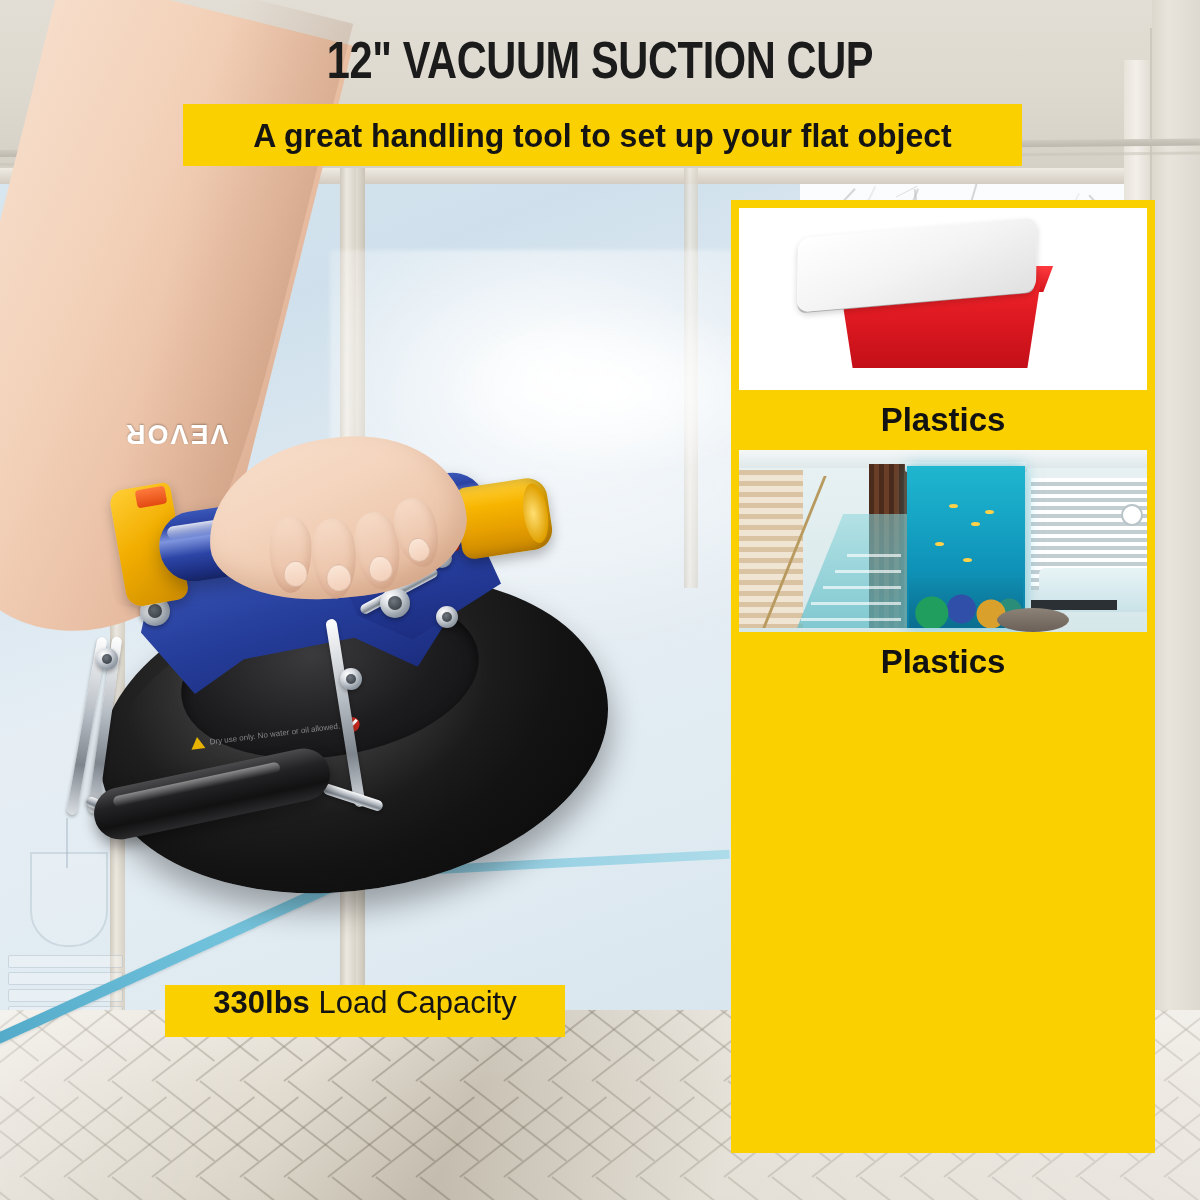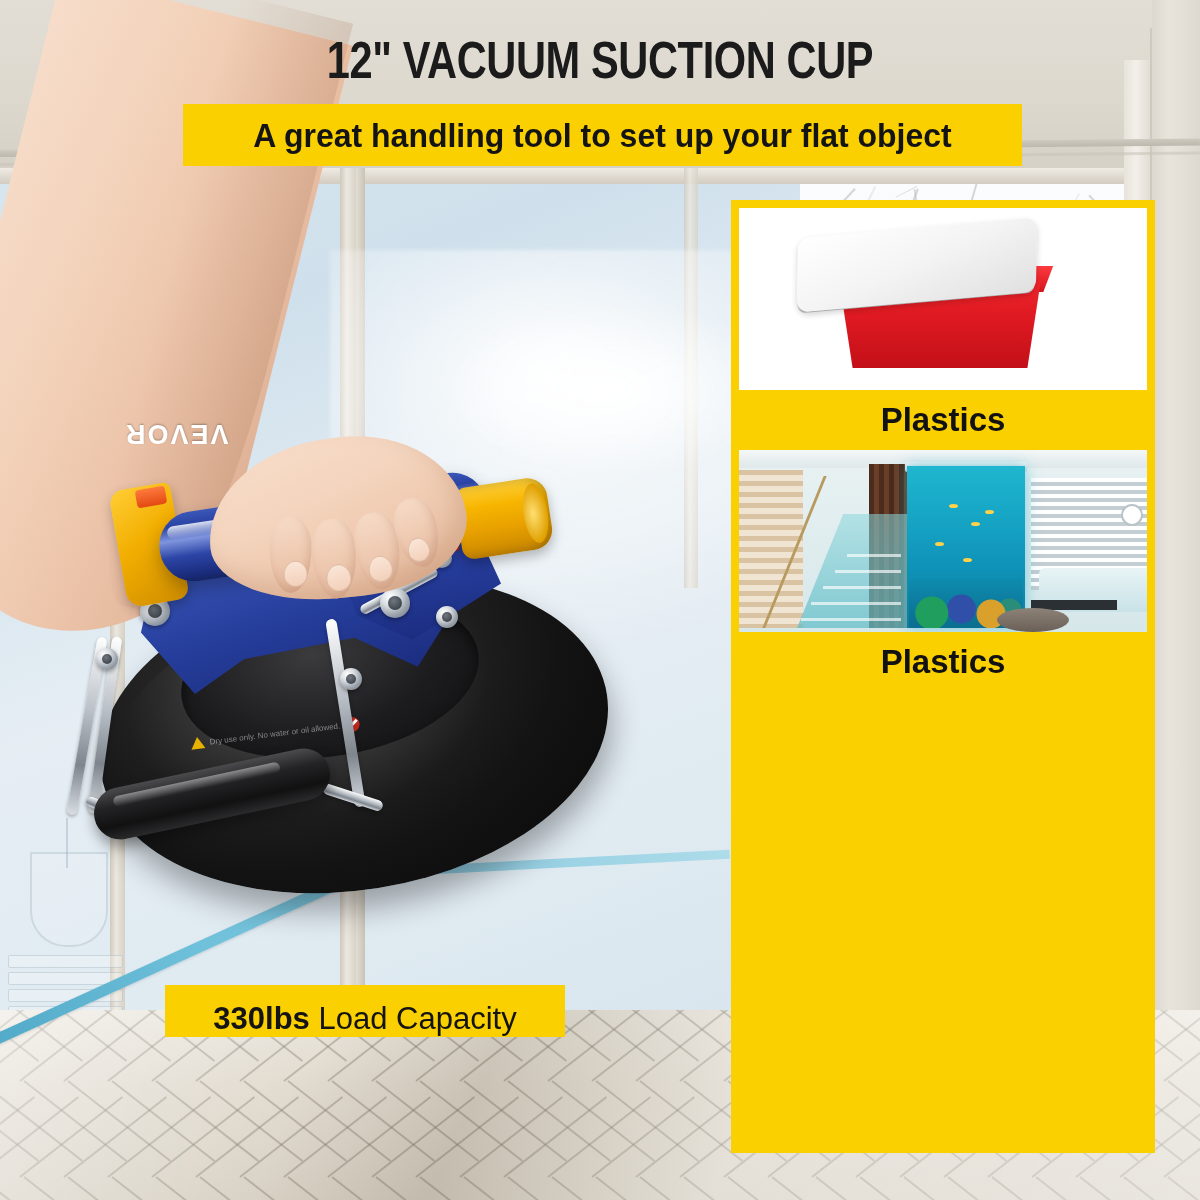--- a/index.html
+++ b/index.html
@@ -324,21 +324,21 @@
     background:#FBD000;
     display:flex; align-items:center; justify-content:center;
   }
   .subtitle {
     font-size:34px; font-weight:700; color:#141414;
     transform:scaleX(.94); white-space:nowrap;
   }
   .cap-bar {
     position:absolute; left:165px; top:985px; width:400px; height:52px;
     background:#FBD000;
-    display:flex; align-items:flex-end; justify-content:center;
+    display:flex; align-items:flex-start; justify-content:center;
   }
   .cap-txt { font-size:31px; color:#141414; white-space:nowrap; }
   .cap-txt b { font-weight:700; }
 
   
   .panel {
     position:absolute; left:731px; top:200px; width:424px; height:953px;
     background:#FBD000;
     padding:8px;
     display:flex; flex-direction:column;

